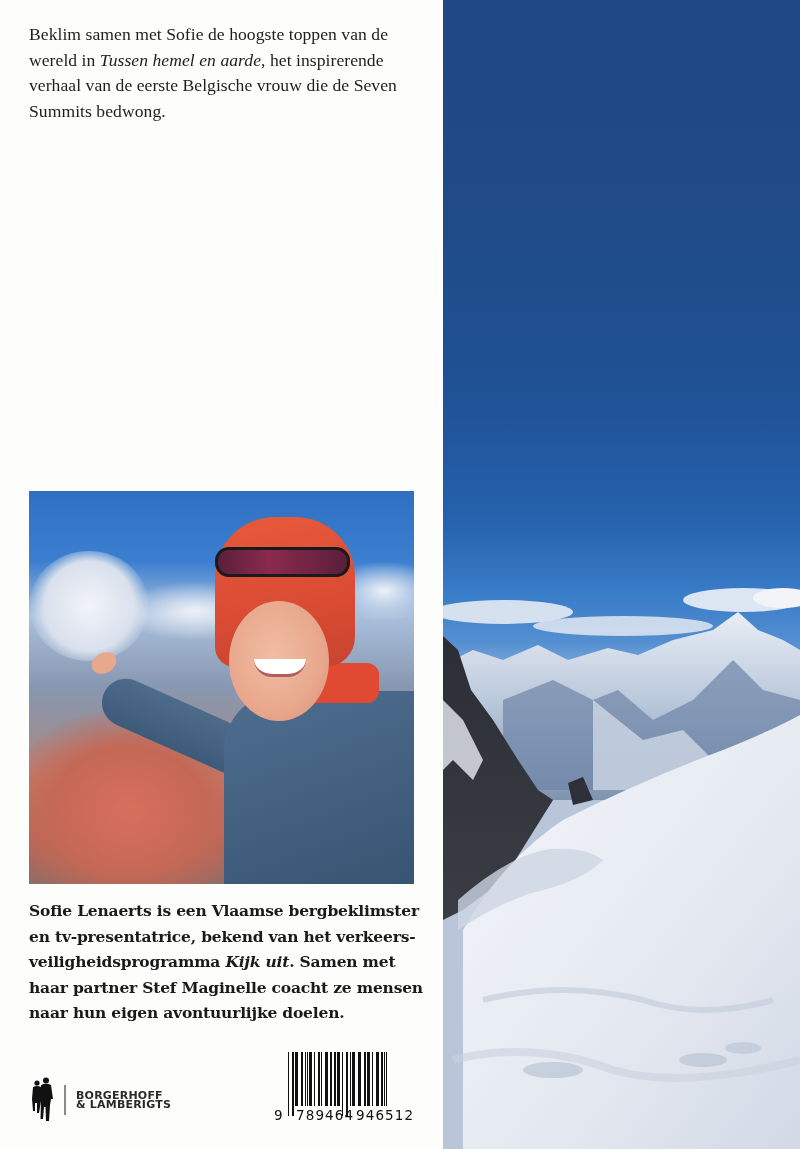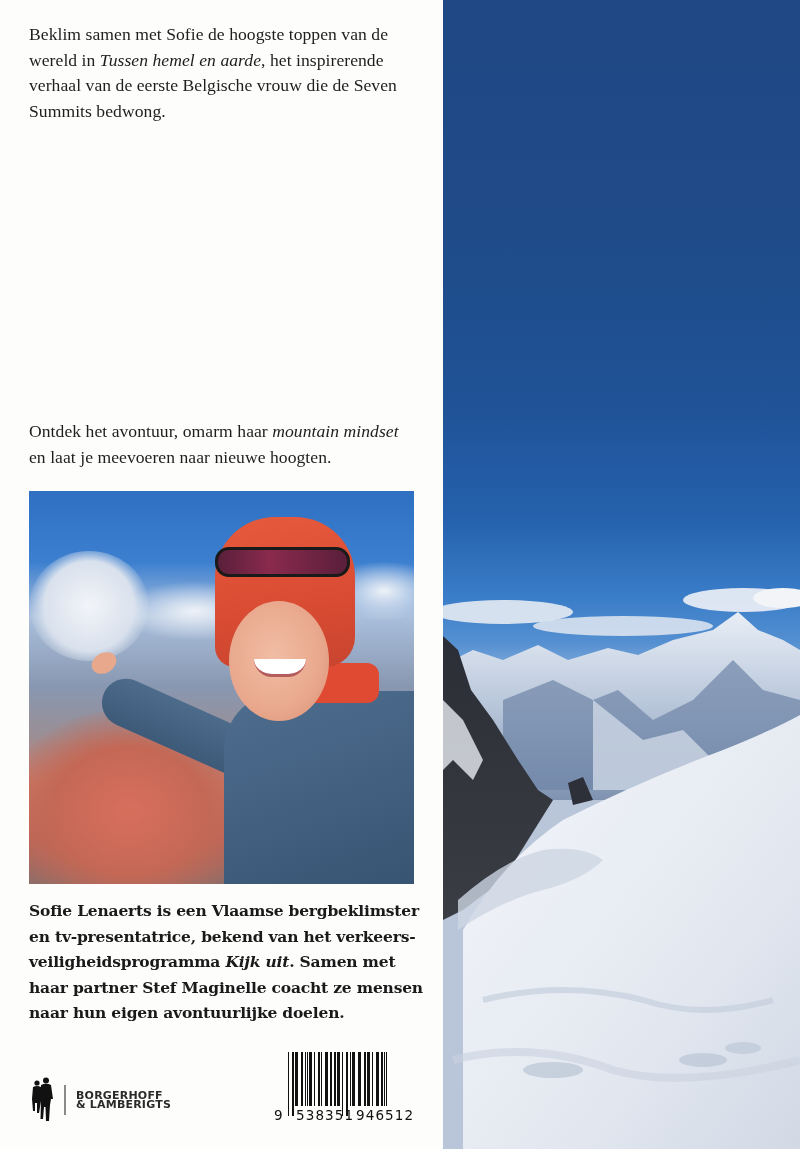--- a/index.html
+++ b/index.html
@@ -53,23 +53,20 @@
 <body>
 
 <div class="left-panel">
 
   <div class="blurb" id="p1">
     <p><span>Beklim samen met Sofie de hoogste toppen van de wereld in </span><em>Tussen hemel en aarde</em><span>, het inspirerende verhaal van de eerste Belgische vrouw die de Seven Summits bedwong.</span></p>
   </div>
 
 
 
-  <div class="blurb" id="p4">
-    <p><span>Ontdek het avontuur, omarm haar </span><em>mountain mindset</em><span> en laat je meevoeren naar nieuwe hoogten.</span></p>
-  </div>
 
   <div class="photo" title="Smiling woman in red beanie with sunglasses and blue jacket pointing at snowy mountains">
     <div class="cloud1"></div>
     <div class="cloud2"></div>
     <div class="cloud3"></div>
     <div class="foliage"></div>
     <div class="arm"></div>
     <div class="hand"></div>
     <div class="jacket"></div>
     <div class="collar"></div>
@@ -146,21 +143,21 @@
         <span style="width: 3px; background: rgb(17, 17, 17);"></span>
         <span style="width: 2px; background: transparent;"></span>
         <span style="width: 2px; background: rgb(17, 17, 17);"></span>
         <span style="width: 1px; background: transparent;"></span>
         <span style="width: 1px; background: rgb(17, 17, 17);"></span>
         <span style="width: 1px; background: transparent;"></span>
         <span style="width: 1px; background: rgb(17, 17, 17);"></span>
         <span style="width: 3px; background: transparent;"></span>
       </div>
     <div class="digits" style="left:0;">9</div>
-    <div class="digits" style="left:22px;">538351</div>
+    <div class="digits" style="left:22px;">789464</div>
     <div class="digits" style="left:82px;">946512</div>
   </div>
 </div>
 
 <div class="right-panel" title="High-altitude snowy ridge with blue sky and Karakoram mountain peaks">
   <svg width="357" height="1149" viewBox="0 0 357 1149">
     <defs>
       <linearGradient id="mtn" x1="0" y1="0" x2="0" y2="1">
         <stop offset="0" stop-color="#e8eef6"></stop>
         <stop offset="0.5" stop-color="#b8c6da"></stop>

